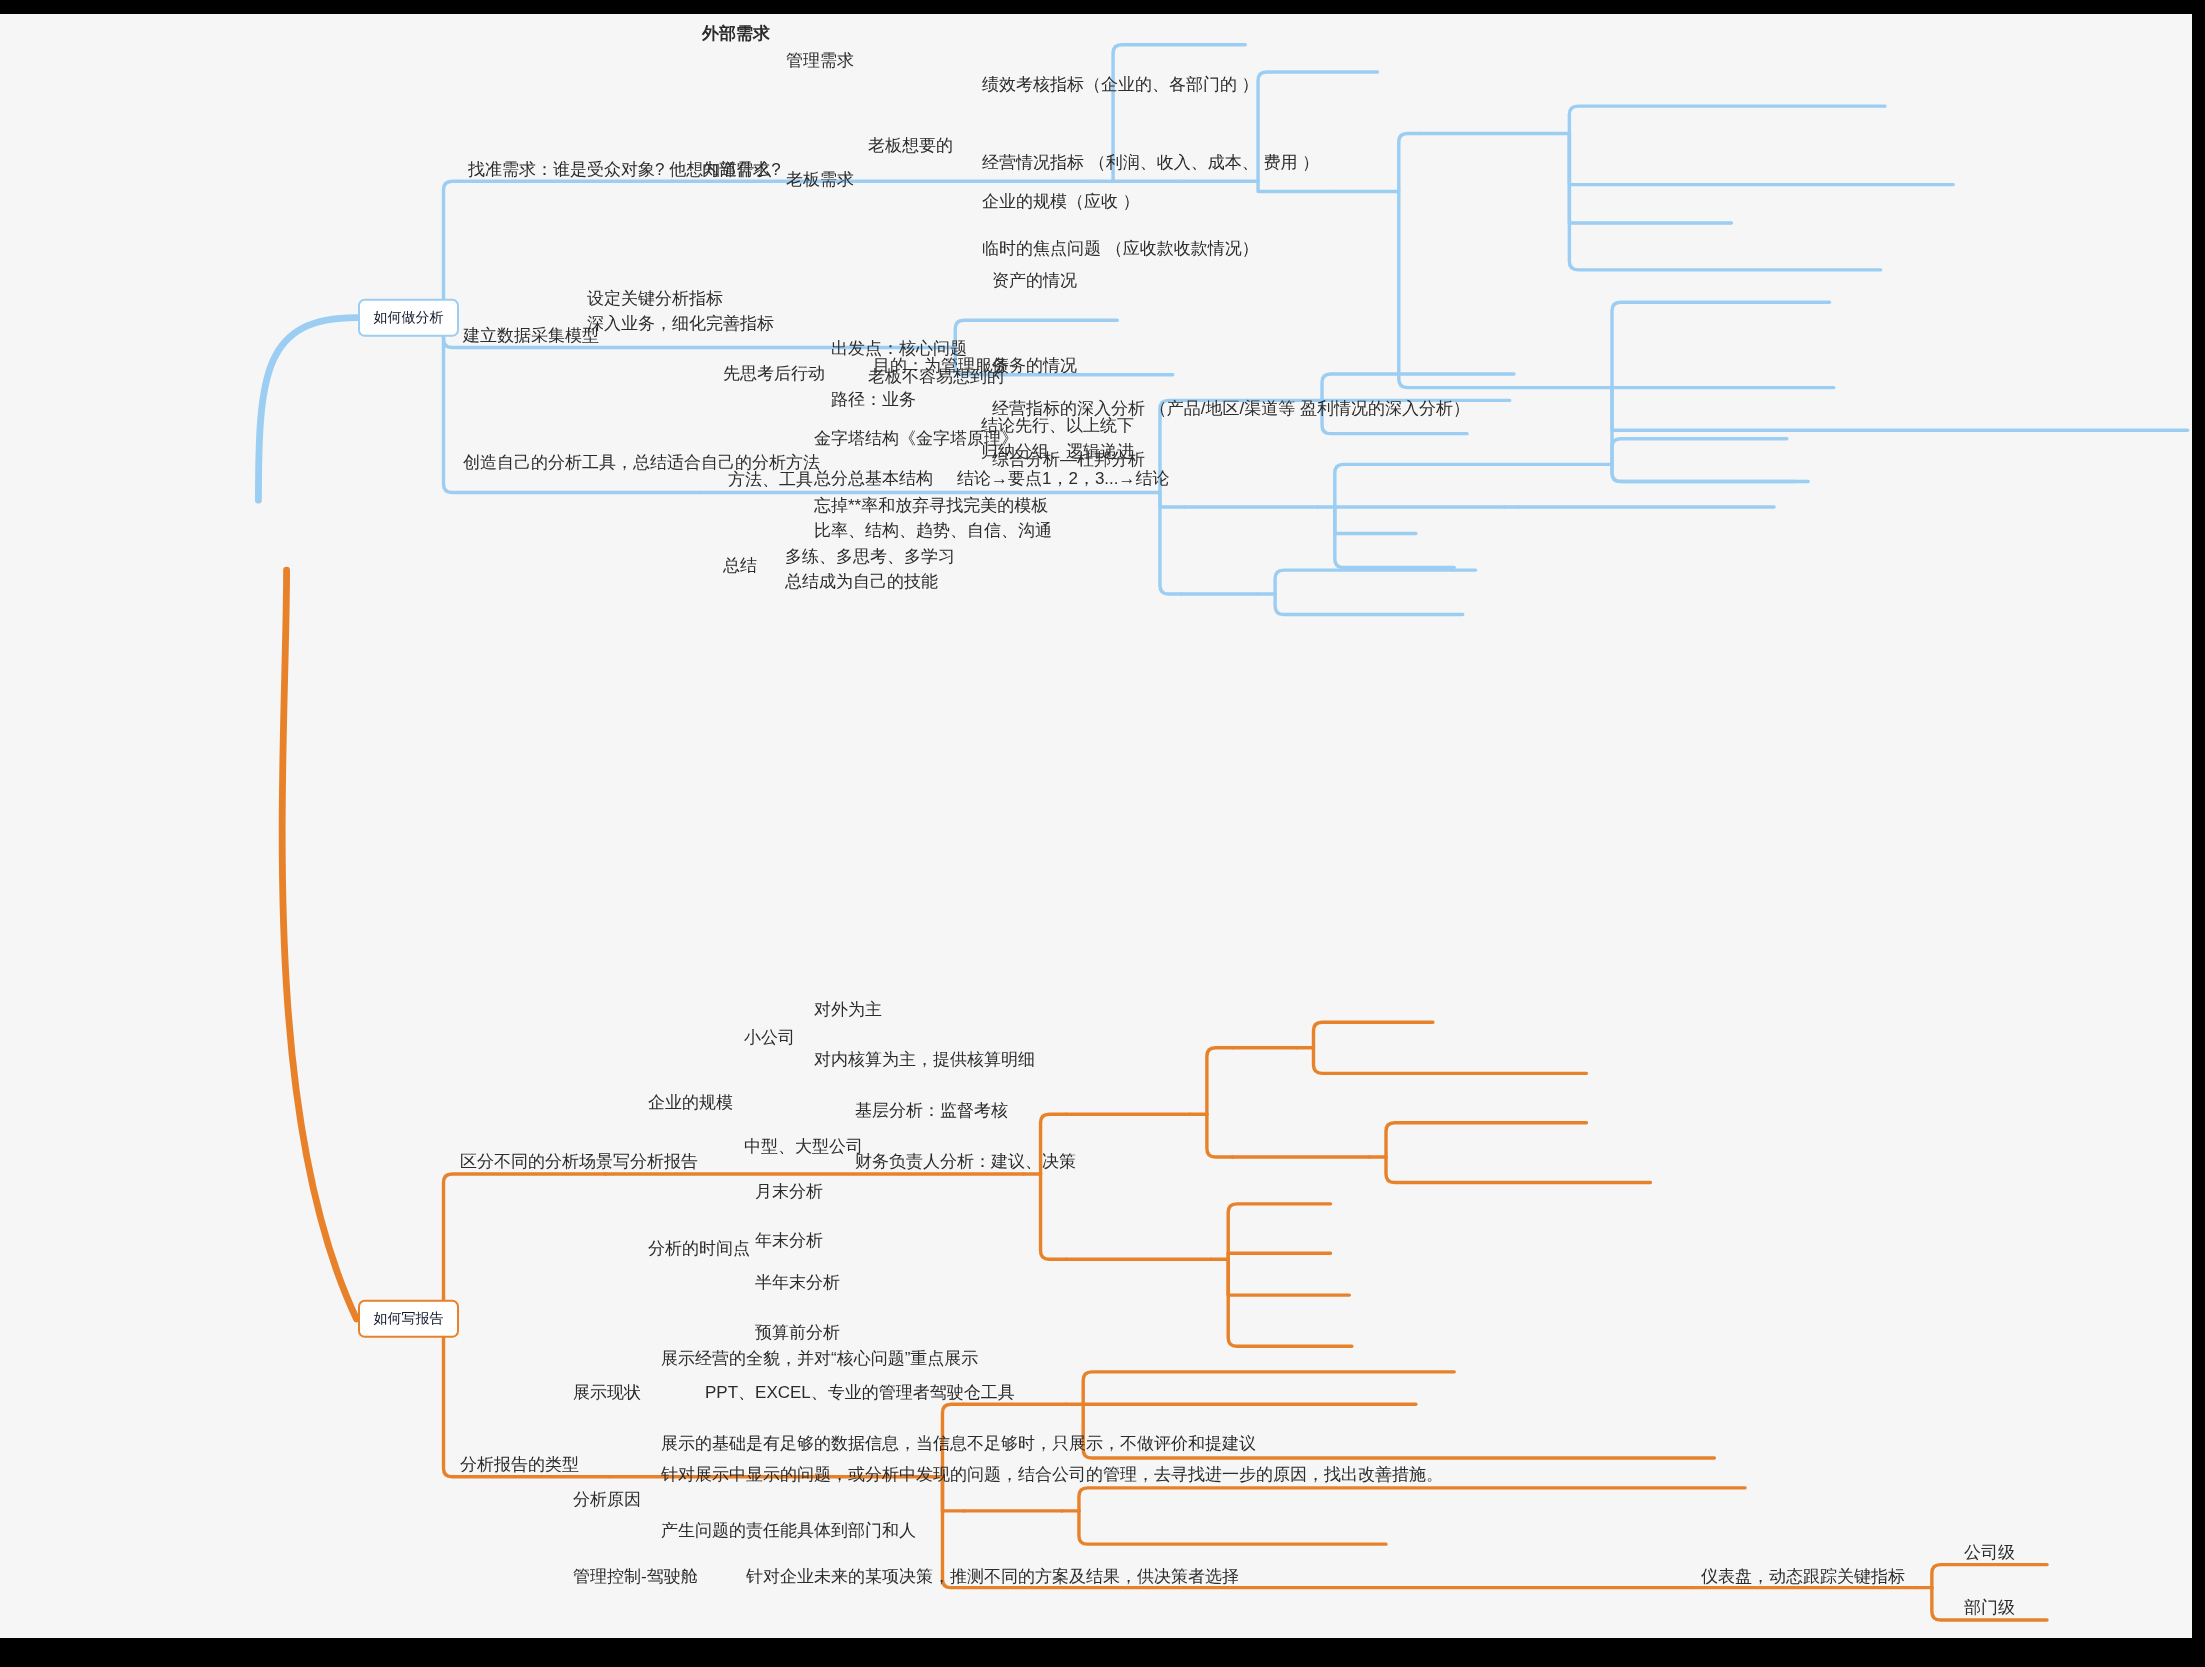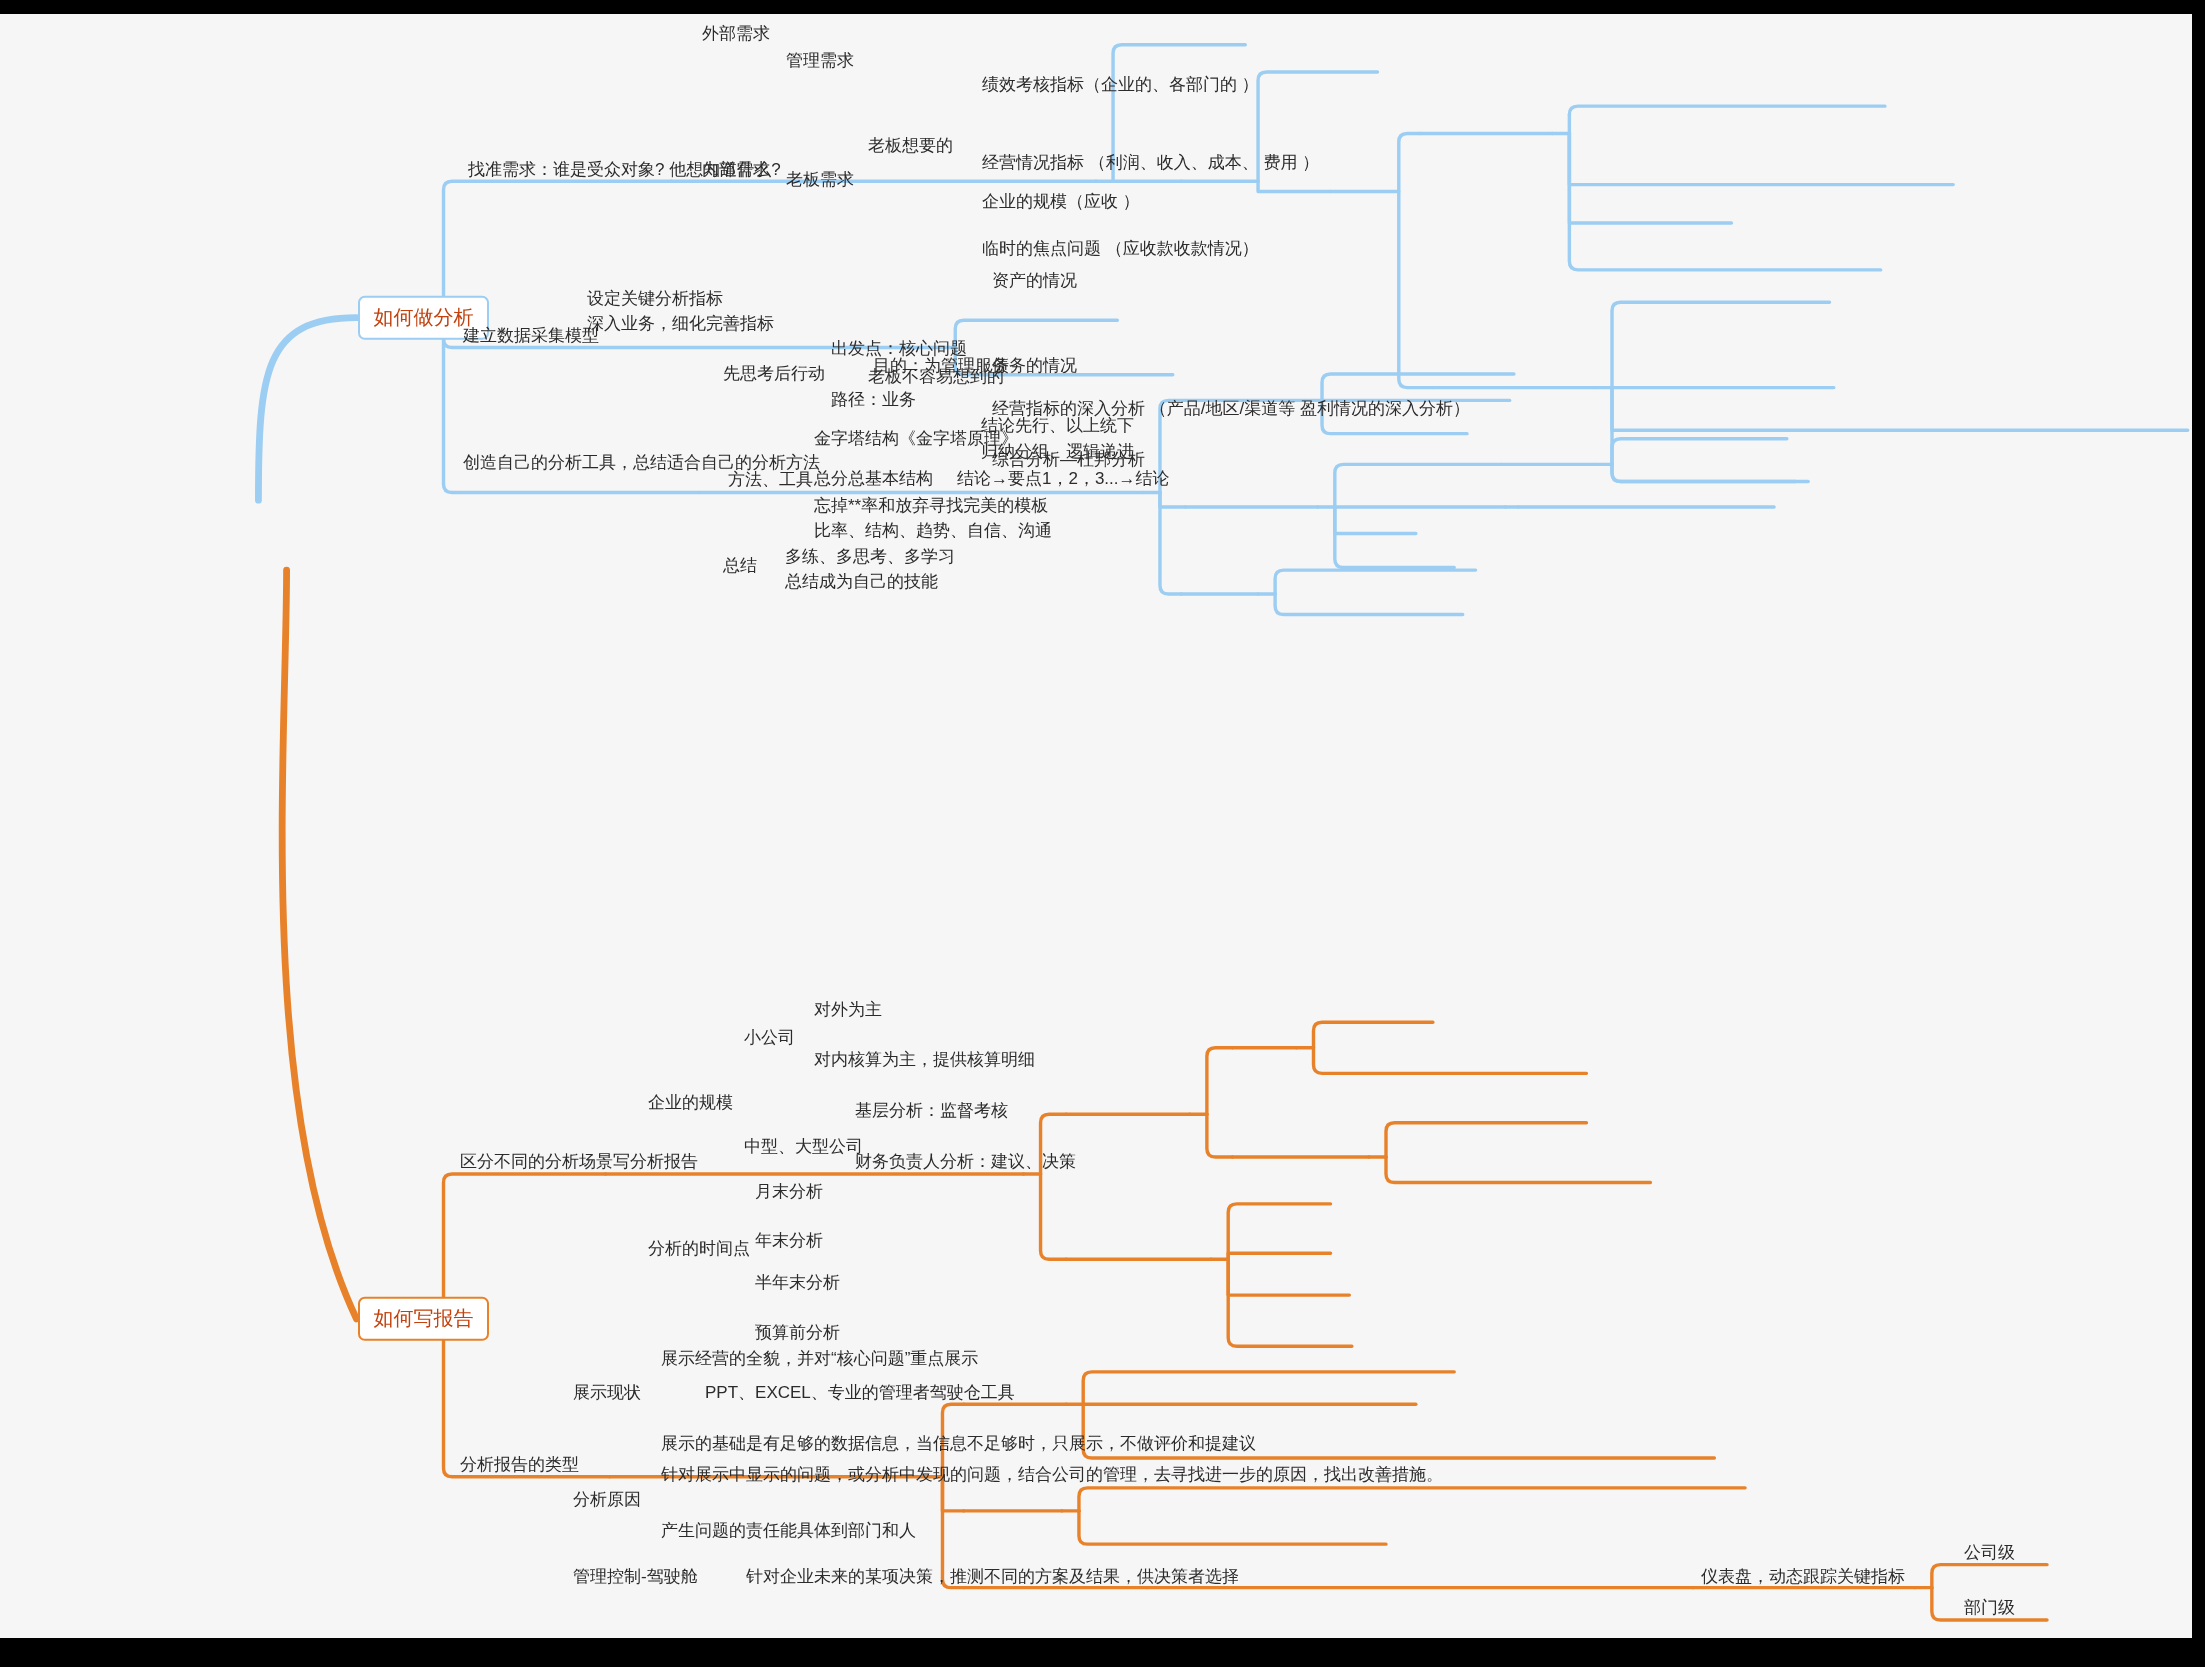--- a/index.html
+++ b/index.html
@@ -37,22 +37,22 @@
     padding:14.5px 19px 16px 19px;
     white-space:nowrap;
     line-height:1;
     box-sizing:border-box;
   }
   .branch-node{
     position:absolute;
     transform:translateY(-50%);
     background:#ffffff;
     border-radius:6.8px;
-    color:#c2410c;
-    font-size:20px;
+    color:#0f172a;
+    font-size:14px;
     padding:9.4px 13.6px 11px 13.6px;
     white-space:nowrap;
     line-height:1;
     box-sizing:border-box;
   }
   .branch-node.blue{border:2.6px solid #9ccdf2;}
   .branch-node.orange{border:2.6px solid #e8822a;}
 </style>
 </head>
 <body>
@@ -210,21 +210,21 @@
         <path d="M2265,1845 L2265,1873 Q2265,1883 2275,1883 L2400,1883" stroke="#e8822a" stroke-width="4"></path>
 
       </g>
     </svg>
 
 
     <div class="branch-node blue" style="left:358px;top:304px;">如何做分析</div>
 
     <div class="node lbl" style="left:468px;top:155px;">找准需求：谁是受众对象? 他想知道什么?</div>
 
-    <div class="node lbl" style="left:702px;top:19px;">外部需求</div>
+    <div class="node lbl" style="left:702px;top:19px;font-weight:bold;">外部需求</div>
 
     <div class="node lbl" style="left:702px;top:155px;">内部需求</div>
 
     <div class="node lbl" style="left:786px;top:46px;">管理需求</div>
 
     <div class="node lbl" style="left:786px;top:165px;">老板需求</div>
 
     <div class="node lbl" style="left:868px;top:107px;margin-top:24px;">老板想要的</div>
 
     <div class="node lbl" style="left:982px;top:70px;">绩效考核指标（企业的、各部门的 ）</div>

